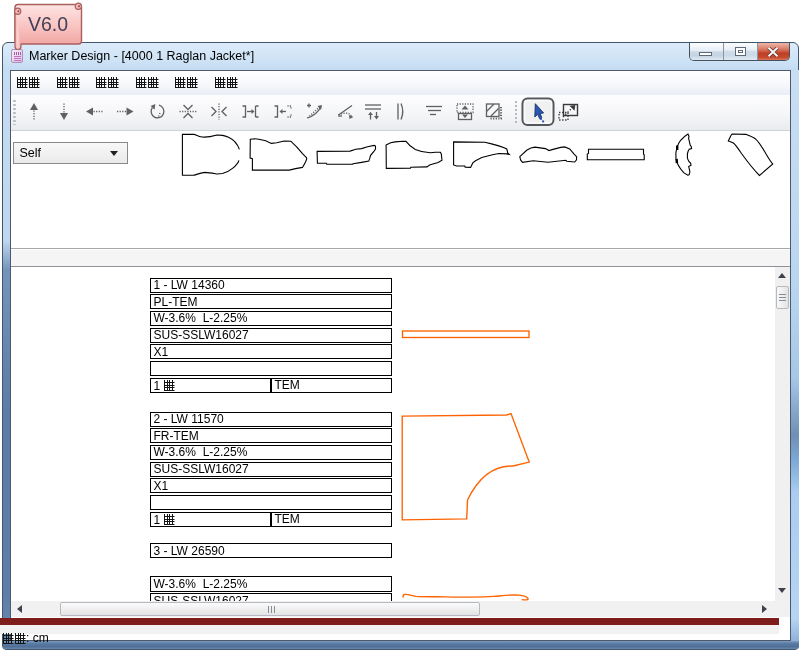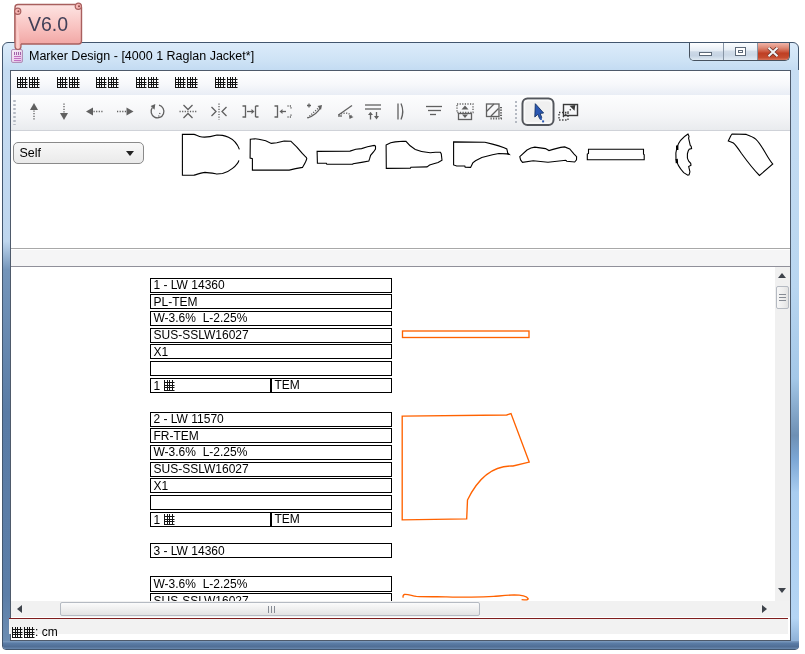--- a/index.html
+++ b/index.html
@@ -149,21 +149,21 @@
 <rect x="513.5" y="5.5" width="27" height="22.5" rx="3.5" fill="none" stroke="#fafafa" stroke-width="1.3"></rect>
 <g>
         <path d="M524.3,8.7 L523.8,22 L526.8,19.3 L528.6,23.6 L530.8,22.6 L529.1,18.4 L532.6,18 Z" fill="#2a57b2" stroke="#133266" stroke-width="0.9"></path>
         <rect x="528.9" y="22.9" width="2" height="2" fill="#2a57b2"></rect>
         <rect x="531.1" y="25.4" width="2" height="2" fill="#2a57b2"></rect>
       </g>
 </svg>
 </div>
 
 <div class="abs" id="shapes" style="left:11px;top:131px;width:779px;height:118px;background:#fff;border-bottom:1px solid #a8a8a8">
-  <div class="abs" style="left:1.5px;top:10.5px;width:131px;height:22px;border:1px solid #8a8a8a;border-radius:5px;background:linear-gradient(180deg,#f8f8f8,#eaeaea)">
+  <div class="abs" style="left:1.5px;top:10.5px;width:115px;height:22px;border:1px solid #8a8a8a;border-radius:0;background:linear-gradient(180deg,#f8f8f8,#eaeaea)">
     <div class="abs" style="left:6px;top:3px;font-size:12.5px;color:#000">Self</div>
     <div class="abs" style="right:9px;top:8px;width:0;height:0;border-left:4.5px solid transparent;border-right:4.5px solid transparent;border-top:5px solid #222"></div>
   </div>
   <svg width="779" height="118" viewBox="11 131 779 118" style="position:absolute;left:0;top:0" fill="none" stroke="#000" stroke-width="1.1">
     <path d="M239.4,149.4 C237.8,144.8 233.5,139.5 228.5,137.2 C226.5,136.3 224,135.6 222.5,135.4 L217,135 C213.5,136 206.5,137.6 202,137 C198,136.4 195.5,134.4 194,134.4 L182.4,134.4 L182.4,175.3 L194,175.1 C196.5,174.6 202,172.4 205,172.4 C209,172.6 214.5,173.6 217,174 L222.5,173.5 C225.5,172.8 229.5,170.9 232.5,168.4 C235.8,165.7 238.3,162.9 238.9,160.3"></path>
     <path d="M250.3,139.2 L255,138.7 L258.8,139.3 L265.7,140.7 L271.3,143.4 L276.8,142.7 L284.1,141 L291,141.3 C293.5,143.5 298.5,148.5 302.5,153.7 C304.5,156 306.8,157.3 306.8,158.4 C306.4,161.2 303.8,165.2 302.5,167.4 C298,168.2 293.5,169.1 289.2,170.1 L252.4,170.1 L252.4,158.6 L250.1,158 L250.3,139.2 Z"></path>
     <path d="M317.1,151.4 L350,151.1 L355.8,149.3 L361.6,148.6 L367.5,146.8 L374.2,145.4 L375.5,146 L375.5,149 L373.7,151.7 L370.6,155.3 L369.7,158.4 L368.8,161.1 L361.6,162.4 L353.1,163.8 L352.7,164.2 L326.8,164.2 L326.3,163.3 L317.4,163.2 Z"></path>
     <path d="M386.1,145 L390.7,142.8 L395.2,141.9 L402.8,141.2 L406,141.4 C407.7,143.7 411.3,147.2 415.3,149.5 C421.1,152 427.4,153.5 435.5,152.3 L440.4,152.2 L441.3,154 L441.7,157.5 L442,160.2 L438.1,162.4 L433.7,163.8 L429.6,165.1 L427,166.9 L410.9,167.2 L410.4,168.3 L386.3,168.4 Z"></path>
     <path d="M453.6,141.9 L484.9,142.3 L492.5,144.1 L498.8,145.9 L504.1,147.7 L506.8,149 L507.3,150.8 L507.7,153 L509.1,154.4 L506.8,153.9 L498.8,153.5 L492.5,154.8 L481.8,157.5 L475.5,160.7 L472.8,162.9 L470.6,167.4 L465.2,167.2 L464.8,166 L456.7,166 L453.6,164.9 Z"></path>
     <path d="M519.8,156.6 L527,150 C529.5,148.4 532.6,147.3 534.8,147.1 L545.5,148.6 L549,150.6 L553,149.4 L560.7,147.4 L564.7,146.9 L569.7,148.9 L574.1,154.1 L576.6,156.7 L576.5,159.9 L574.7,162 L566.8,161.2 L565.8,160.3 L548,162.3 L533.2,160.8 L522.5,162.4 L520.6,159.9 Z"></path>
@@ -193,21 +193,21 @@
 <div class="tr" style="top:377.7px;width:121.5px">1 <span class="cj" style="position:relative;top:1px"></span></div>
 <div class="tr" style="top:377.7px;left:270.5px;width:121.5px">TEM</div>
 <div class="tr" style="top:411.5px">2 - LW 11570</div>
 <div class="tr" style="top:428.2px">FR-TEM</div>
 <div class="tr" style="top:444.9px">W-3.6%&nbsp; L-2.25%</div>
 <div class="tr" style="top:461.6px">SUS-SSLW16027</div>
 <div class="tr" style="top:478.3px">X1</div>
 <div class="tr" style="top:495.0px"></div>
 <div class="tr" style="top:511.7px;width:121.5px">1 <span class="cj" style="position:relative;top:1px"></span></div>
 <div class="tr" style="top:511.7px;left:270.5px;width:121.5px">TEM</div>
-<div class="tr" style="top:543.0px">3 - LW 14360</div>
+<div class="tr" style="top:543.0px">3 - LW 26590</div>
 <div class="tr" style="top:577px">BNA</div>
 <div class="tr" style="top:576.4px">W-3.6%&nbsp; L-2.25%</div>
 <div class="tr" style="top:593.1px">SUS-SSLW16027</div>
 </div>
 
 <div class="abs" style="left:775px;top:267px;width:15px;height:334px;background:#f0f0f0">
   <div class="abs" style="left:3px;top:6px;width:0;height:0;border-left:4.5px solid transparent;border-right:4.5px solid transparent;border-bottom:5.5px solid #3e434b"></div>
   <div class="abs" style="left:1px;top:19px;width:12.5px;height:23px;background:linear-gradient(90deg,#f7f7f7,#ededed 60%,#e2e2e2);border:1px solid #b5bac2;border-radius:2px">
     <div class="abs" style="left:2px;top:7px;width:7px;height:1.2px;background:#868b94"></div>
     <div class="abs" style="left:2px;top:10px;width:7px;height:1.2px;background:#868b94"></div>
@@ -220,21 +220,21 @@
   <div class="abs" style="left:6px;top:4px;width:0;height:0;border-top:4.5px solid transparent;border-bottom:4.5px solid transparent;border-right:5.5px solid #3e434b"></div>
   <div class="abs" style="left:49px;top:1px;width:420px;height:13.5px;background:linear-gradient(180deg,#fbfbfb,#ededed 60%,#e3e3e3);border:1px solid #b5bac2;border-radius:2px">
     <div class="abs" style="left:207px;top:2.5px;width:1.2px;height:7px;background:#868b94"></div>
     <div class="abs" style="left:210px;top:2.5px;width:1.2px;height:7px;background:#868b94"></div>
     <div class="abs" style="left:213px;top:2.5px;width:1.2px;height:7px;background:#868b94"></div>
   </div>
   <div class="abs" style="left:751px;top:4px;width:0;height:0;border-top:4.5px solid transparent;border-bottom:4.5px solid transparent;border-left:5.5px solid #3e434b"></div>
 </div>
 <div class="abs" style="left:773px;top:601px;width:17px;height:16px;background:#f1f1f1"></div>
 
-<div class="abs" style="left:9px;top:618px;width:779px;height:16px;background:#f2f2f2;border-top:1px solid #7f1d1d">
+<div class="abs" style="left:0;top:618px;width:779px;height:16px;background:#f2f2f2;border-top:7px solid #7f1d1d">
   <div class="abs" style="left:3px;top:5px"><span class="cj"></span><span class="cj" style="margin-left:1px"></span><span style="font-size:12px;position:relative;top:-2px">: cm</span></div>
 </div>
 
 <svg class="abs" style="left:8px;top:0" width="88" height="56" viewBox="0 0 88 56">
   <defs>
     <linearGradient id="bg1" x1="0" y1="0" x2="0" y2="1">
       <stop offset="0" stop-color="#fde4e3"></stop>
         <stop offset=".55" stop-color="#f9c4c2"></stop>
         <stop offset="1" stop-color="#f1a7a5"></stop>
     </linearGradient>

